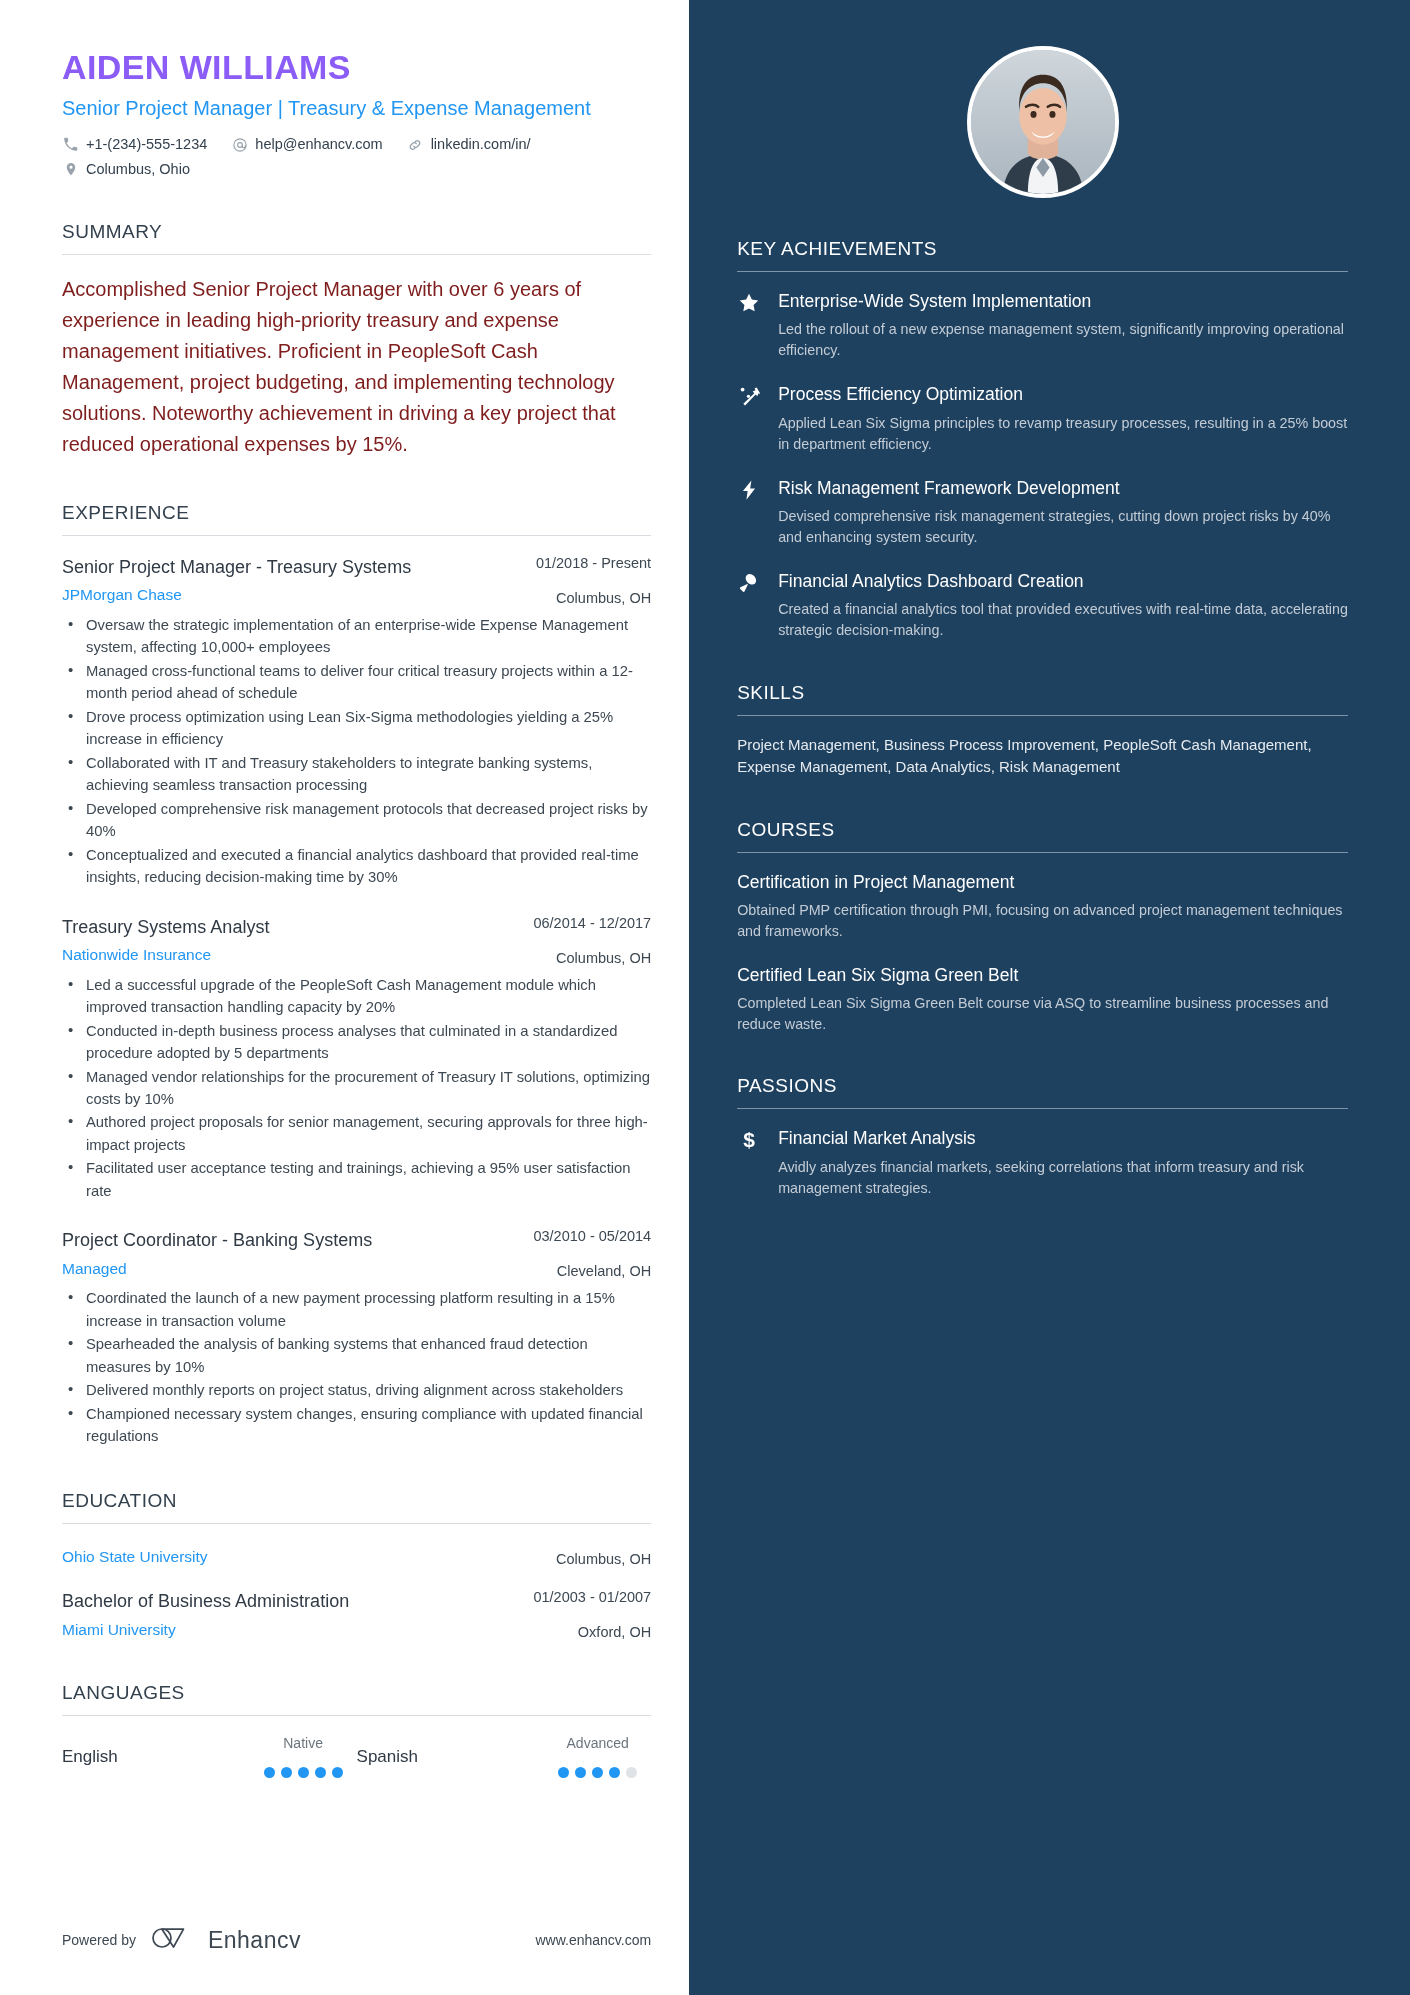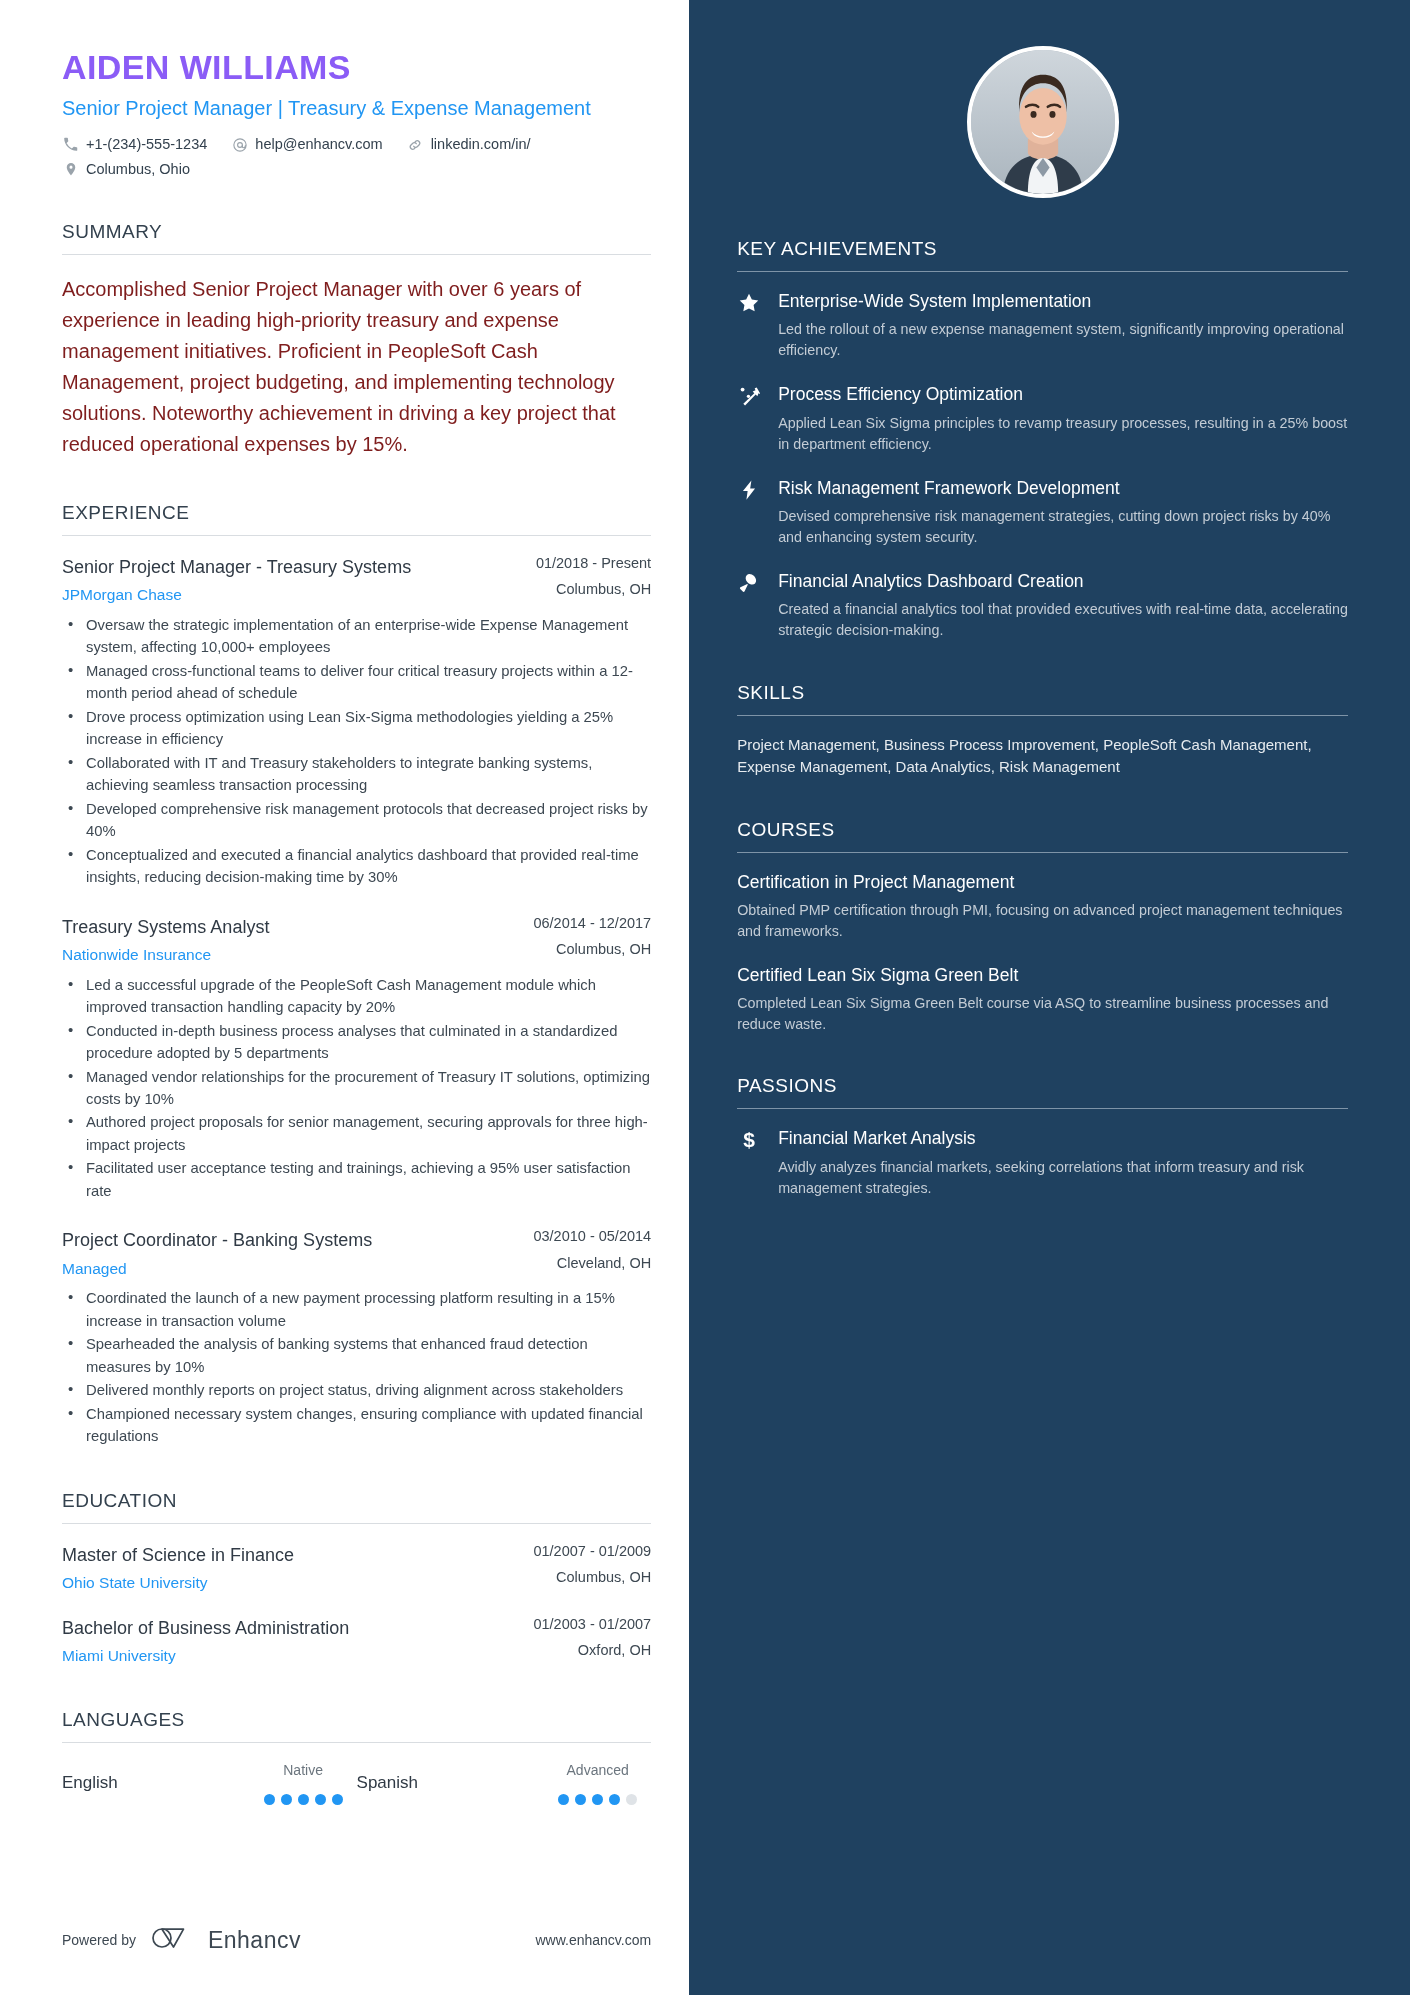--- a/index.html
+++ b/index.html
@@ -111,21 +111,21 @@
   }
   .entry-org {
     font-size: 15.5px;
     color: #2196f3;
     line-height: 1.4;
     margin-top: 3px;
   }
   .entry-sub-row {
     display: flex;
     justify-content: space-between;
-    align-items: flex-start;
+    align-items: flex-end;
     gap: 16px;
     margin-top: 2px;
   }
   ul.bullets {
     list-style: none;
     margin-top: 8px;
   }
   ul.bullets li {
     position: relative;
     padding-left: 24px;
@@ -392,24 +392,20 @@
               </ul>
             </div>
           </div>
       </div>
 
       <div class="section">
         <div class="section-title">EDUCATION</div>
         <div class="section-rule"></div>
         <div id="education-list">
             <div class="edu-entry">
-              <div class="entry-row">
-                <div class="entry-title">Master of Science in Finance</div>
-                <div class="entry-meta">01/2007 - 01/2009</div>
-              </div>
               <div class="entry-sub-row">
                 <div class="entry-org">Ohio State University</div>
                 <div class="entry-meta">Columbus, OH</div>
               </div>
             </div>
             <div class="edu-entry">
               <div class="entry-row">
                 <div class="entry-title">Bachelor of Business Administration</div>
                 <div class="entry-meta">01/2003 - 01/2007</div>
               </div>

